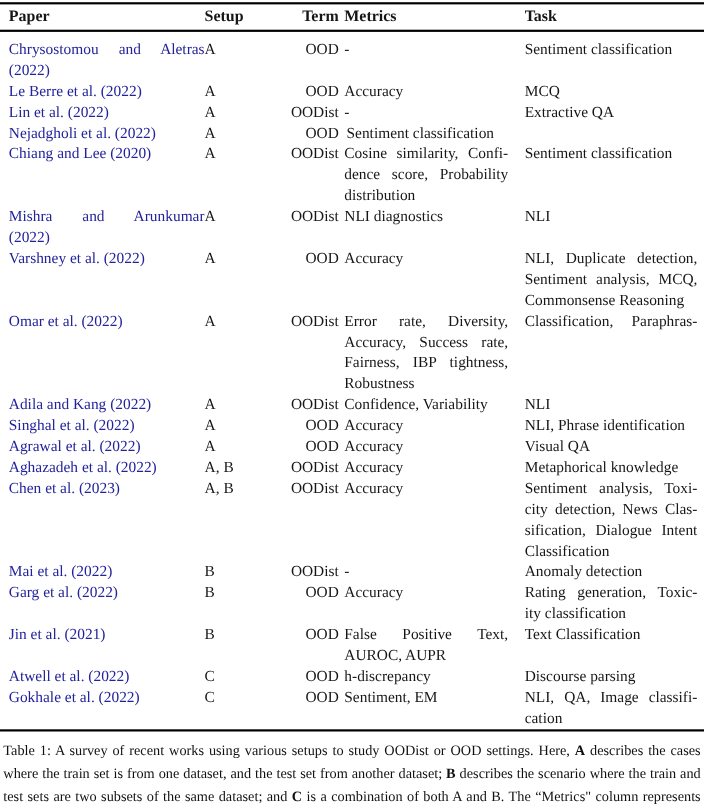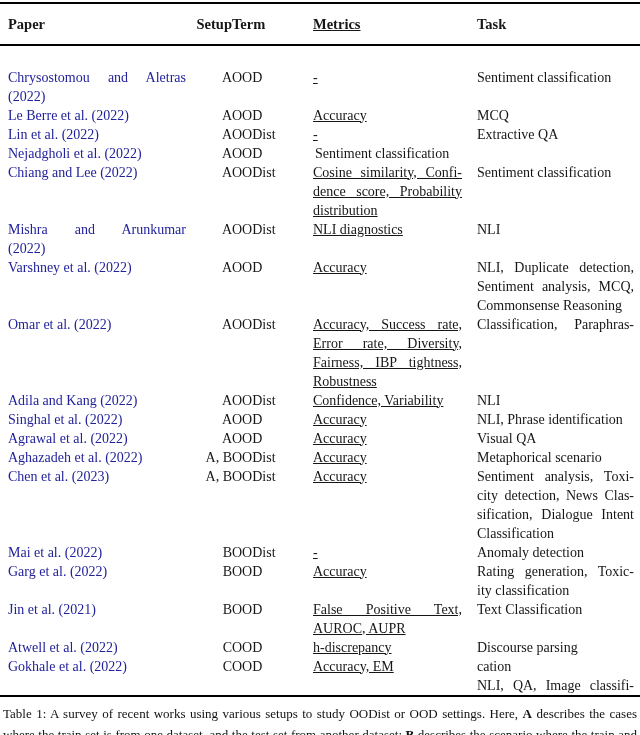--- a/index.html
+++ b/index.html
@@ -9,35 +9,35 @@
     color:#161616;
     -webkit-font-smoothing:antialiased;
   }
   .page{width:640px;height:735px;position:relative;}
   .rule{background:#000;}
   .rule-top{height:2px;margin-top:2px;}
   .rule-mid{height:1.5px;}
   .rule-bottom{height:2px;}
   .thead{
     display:grid;grid-template-columns:186px 46px 76px 162px 170px;
-    height:40px;align-items:center;
+    height:23px;align-items:center;
     font-weight:bold;font-size:14.5px;
   }
-  .tbody{padding-top:22px;}
+  .tbody{padding-top:7px;}
   .trow{
     display:grid;grid-template-columns:186px 46px 76px 162px 170px;
     font-size:14px;align-items:start;
   }
   .line{height:19px;line-height:19px;overflow:hidden;}
   .just{text-align:justify;}
   .just::after{content:"";display:inline-block;width:100%;}
   .col-paper{padding-left:8px;}
-  .col-setup{text-align:right;}
-  .col-term{text-align:left;}
-  .col-metrics{padding-left:5px;padding-right:8px;text-decoration:underline;}
+  .col-setup{text-align:left;}
+  .col-term{text-align:right;}
+  .col-metrics{padding-left:5px;padding-right:8px;}
   .col-task{padding-left:7px;padding-right:6px;}
   .cite{color:var(--link,#22229b);cursor:pointer;display:block;}
   .caption{
     margin-top:6px;padding:0 3px;
     font-size:13px;line-height:21px;text-align:justify;
     color:#111;
   }
   .caption b{font-weight:bold;}
 </style>
 </head>
@@ -127,21 +127,21 @@
         <div class="col-term">
           <div class="line">OOD</div>
         </div>
         <div class="col-task">
           <div class="line">Sentiment classification</div>
         </div>
       </div>
       <div class="trow">
         <div class="col-paper">
           <span class="cite">
-            <div class="line">Chiang and Lee (2022)</div>
+            <div class="line">Chiang and Lee (2020)</div>
           </span>
         </div>
         <div class="col-setup">
           <div class="line">A</div>
         </div>
         <div class="col-term">
           <div class="line">OODist</div>
         </div>
         <div class="col-metrics">
           <div class="line just">Cosine similarity, Confi-</div>
@@ -199,22 +199,22 @@
             <div class="line">Omar et al. (2022)</div>
           </span>
         </div>
         <div class="col-setup">
           <div class="line">A</div>
         </div>
         <div class="col-term">
           <div class="line">OODist</div>
         </div>
         <div class="col-metrics">
+          <div class="line just">Error rate, Diversity,</div>
           <div class="line just">Accuracy, Success rate,</div>
-          <div class="line just">Error rate, Diversity,</div>
           <div class="line just">Fairness, IBP tightness,</div>
           <div class="line">Robustness</div>
         </div>
         <div class="col-task">
           <div class="line just">Classification, Paraphras-</div>
         </div>
       </div>
       <div class="trow">
         <div class="col-paper">
           <span class="cite">
@@ -281,21 +281,21 @@
         <div class="col-setup">
           <div class="line">A, B</div>
         </div>
         <div class="col-term">
           <div class="line">OODist</div>
         </div>
         <div class="col-metrics">
           <div class="line">Accuracy</div>
         </div>
         <div class="col-task">
-          <div class="line">Metaphorical scenario</div>
+          <div class="line">Metaphorical knowledge</div>
         </div>
       </div>
       <div class="trow">
         <div class="col-paper">
           <span class="cite">
             <div class="line">Chen et al. (2023)</div>
           </span>
         </div>
         <div class="col-setup">
           <div class="line">A, B</div>
@@ -397,25 +397,25 @@
             <div class="line">Gokhale et al. (2022)</div>
           </span>
         </div>
         <div class="col-setup">
           <div class="line">C</div>
         </div>
         <div class="col-term">
           <div class="line">OOD</div>
         </div>
         <div class="col-metrics">
-          <div class="line">Accuracy, EM</div>
-        </div>
-        <div class="col-task">
+          <div class="line">Sentiment, EM</div>
+        </div>
+        <div class="col-task">
+          <div class="line just">NLI, QA, Image classifi-</div>
           <div class="line">cation</div>
-          <div class="line just">NLI, QA, Image classifi-</div>
         </div>
       </div>
     </div>
 
   <div class="rule rule-bottom"></div>
 
   <div class="caption" id="caption"><span>Table 1: A survey of recent works using various setups to study OODist or OOD settings. Here, </span><b>A</b><span> describes the cases where the train set is from one dataset, and the test set from another dataset; </span><b>B</b><span> describes the scenario where the train and test sets are two subsets of the same dataset; and </span><b>C</b><span> is a combination of both A and B. The “Metrics" column represents the metrics, while the “Task" column lists the tasks studied in these papers. Note that several</span></div>
 </div>
 
 </body></html>

